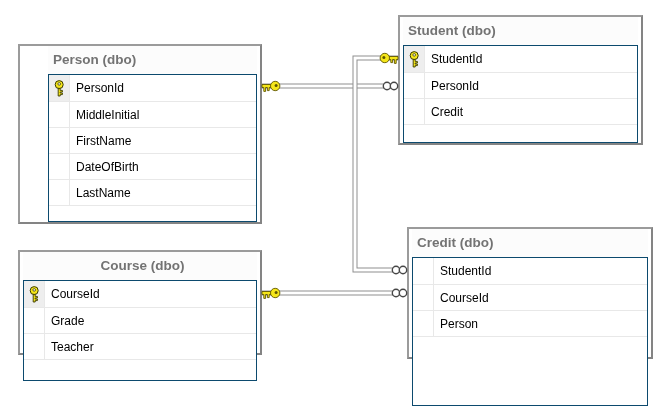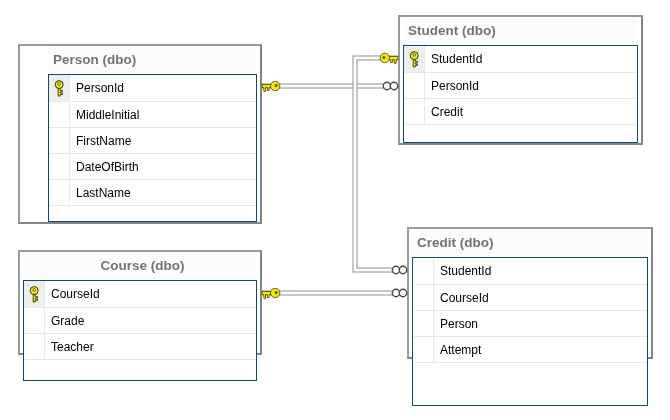--- a/index.html
+++ b/index.html
@@ -132,24 +132,20 @@
         <div class="namecell">StudentId</div>
       </div>
       <div class="row">
         <div class="keycell"></div>
         <div class="namecell">CourseId</div>
       </div>
       <div class="row">
         <div class="keycell"></div>
         <div class="namecell">Person</div>
       </div>
-      <div class="row">
-        <div class="keycell"></div>
-        <div class="namecell">Attempt</div>
-      </div>
       <div class="empty-row"></div>
     </div>
   </div>
 
   <svg class="overlay" viewBox="0 0 670 420">
     <defs>
       <g id="hkey">
         <path d="M0,-1.5 H13 V1.5 H7.2 V4.6 H5.4 V1.5 H3.6 V5.4 H1.8 V1.5 H0 Z" fill="#f5e61a" stroke="#5f5600" stroke-width="0.9"></path>
         <circle cx="13.2" cy="0" r="4.7" fill="#f5e61a" stroke="#5f5600" stroke-width="0.9"></circle>
         <circle cx="14.1" cy="-0.4" r="1.5" fill="#5f5600"></circle>

